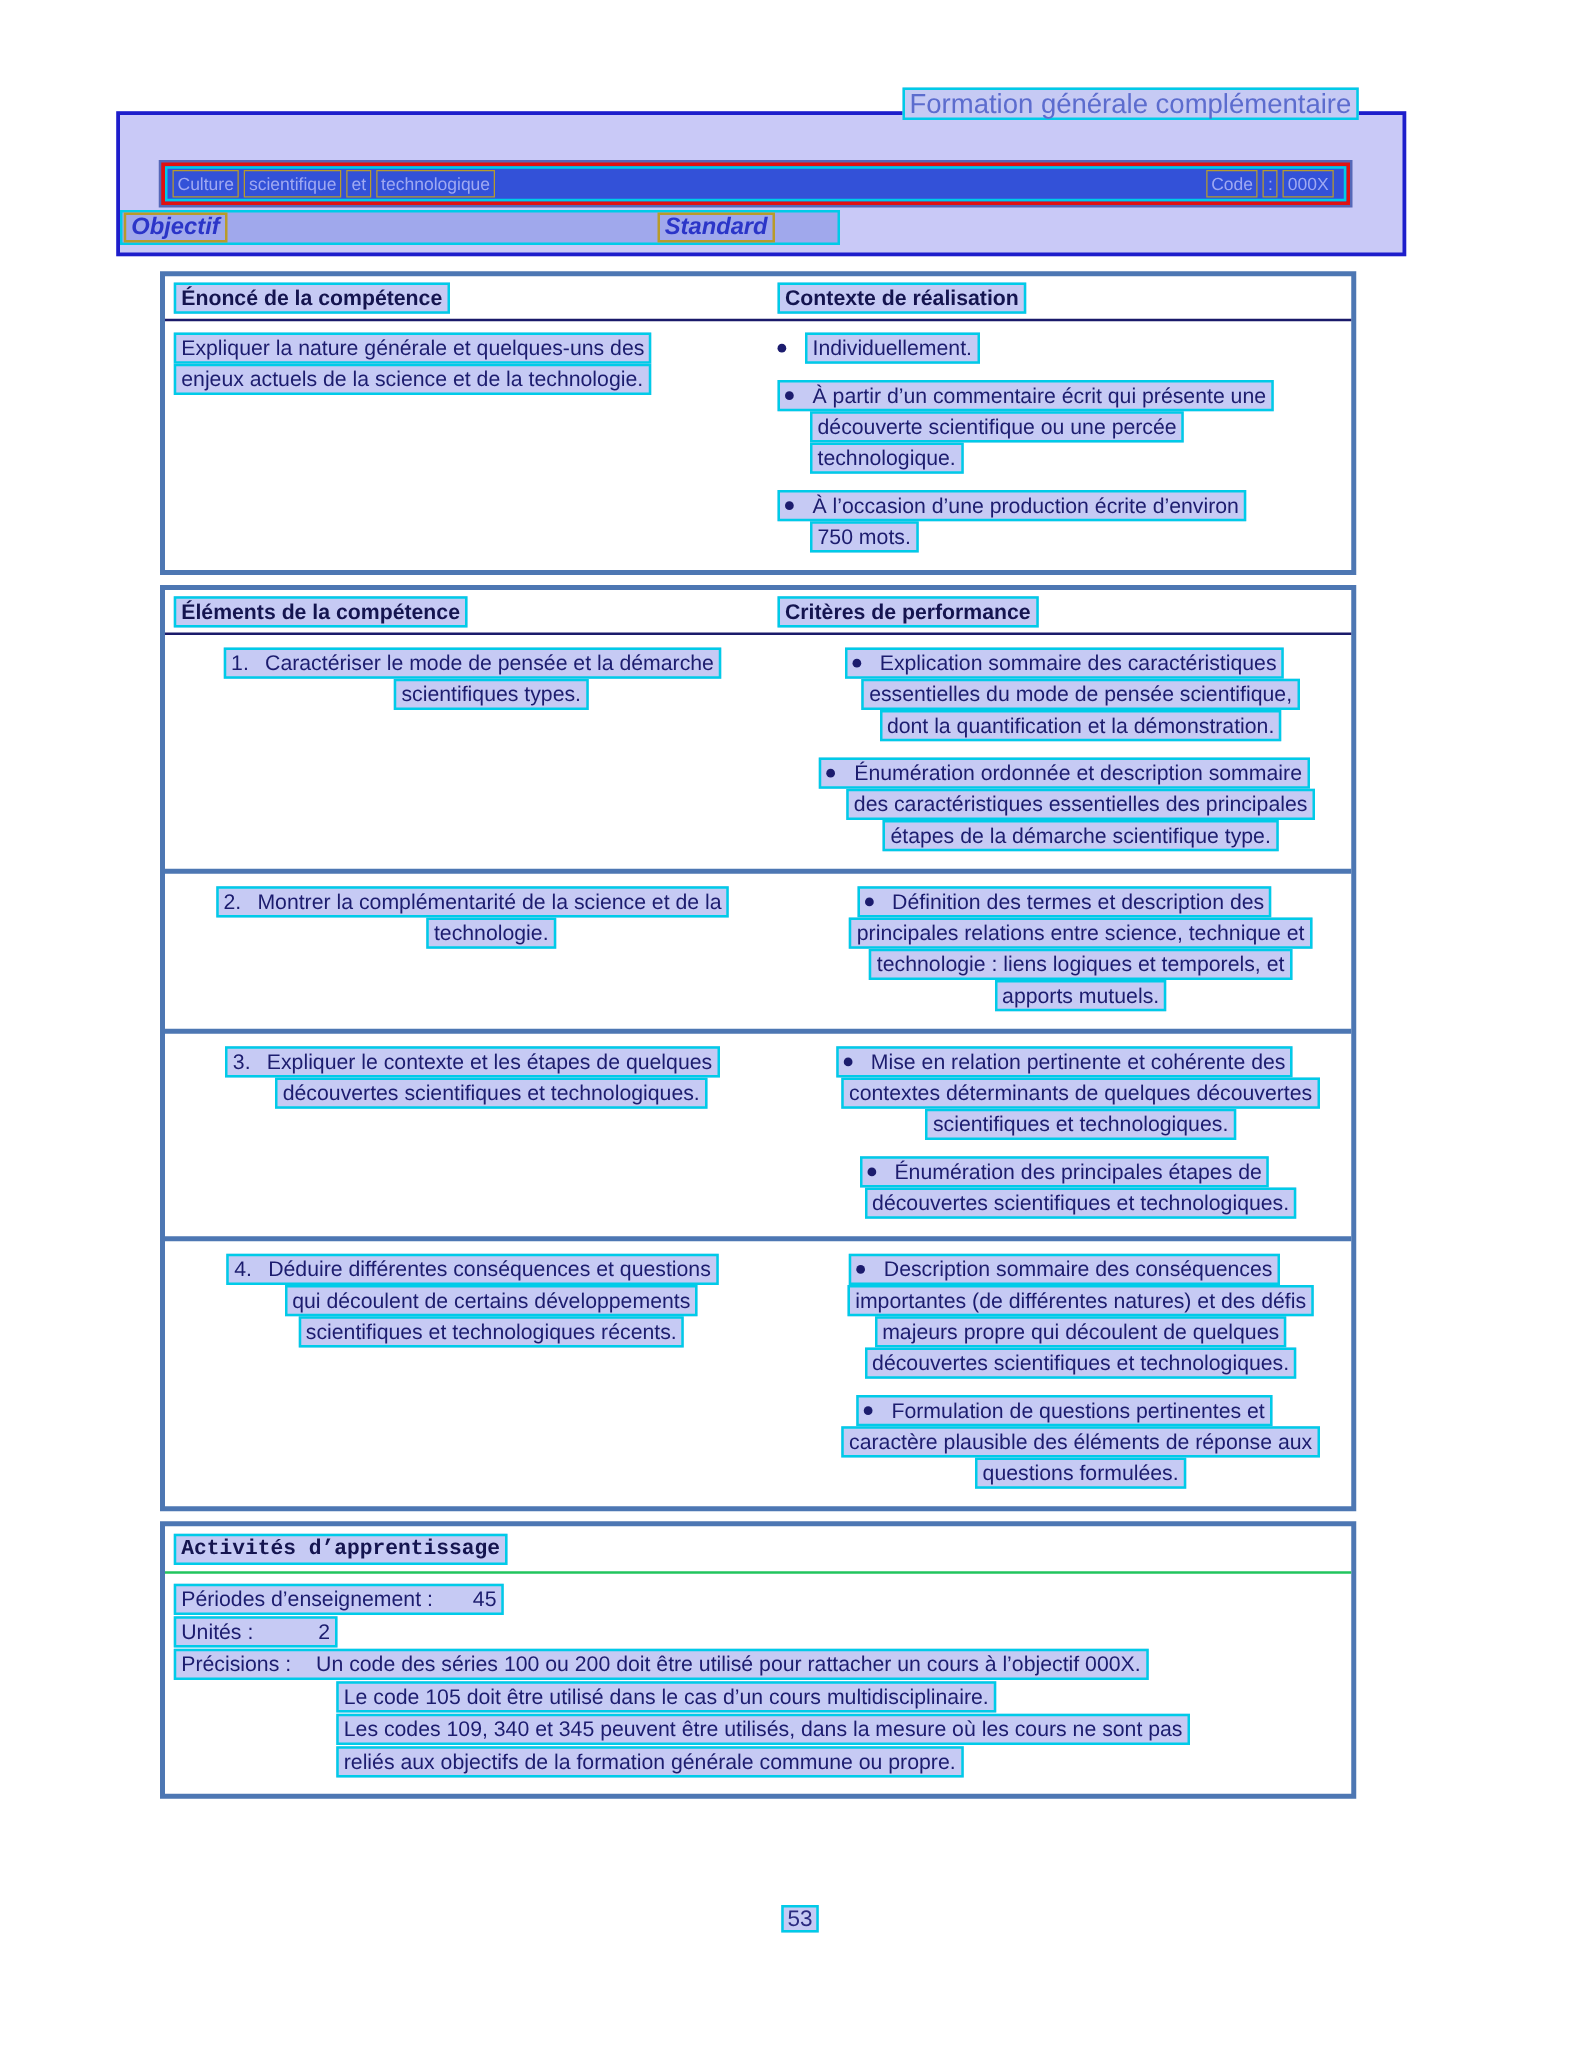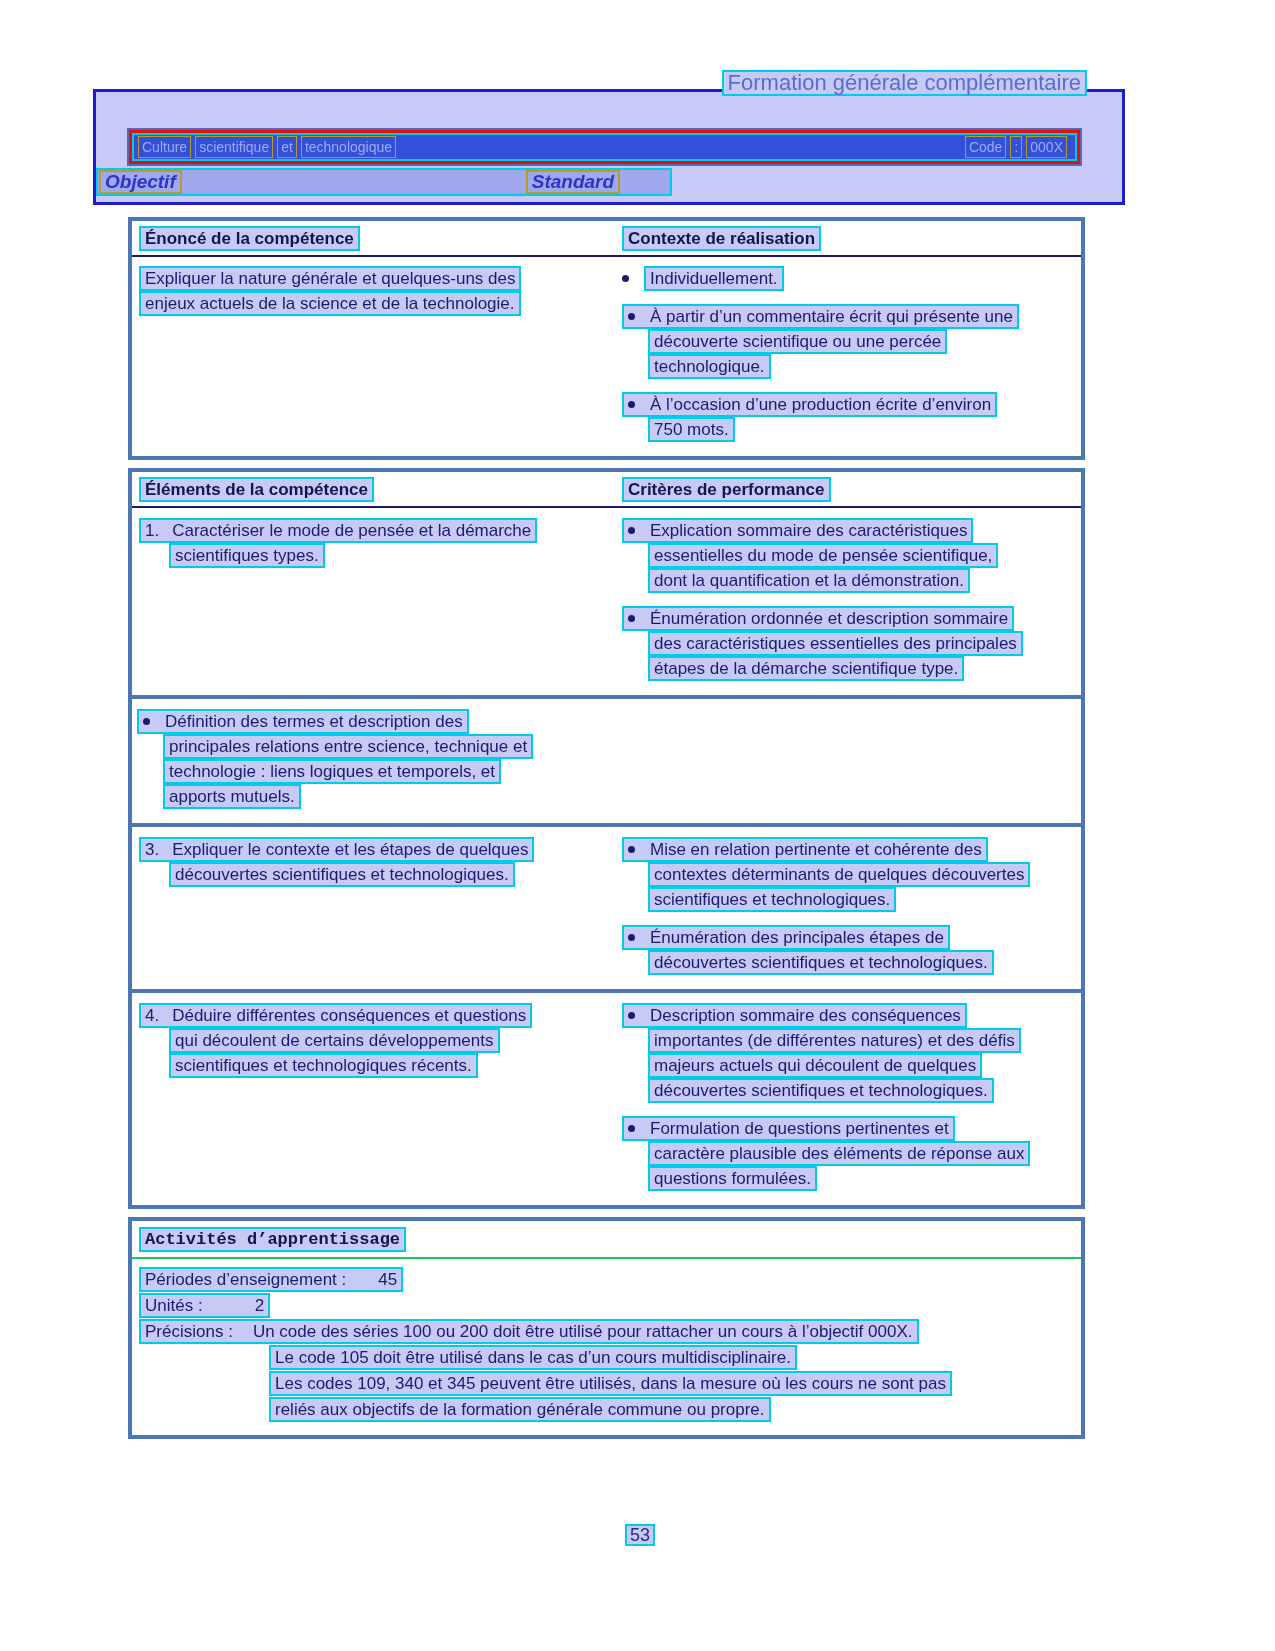--- a/index.html
+++ b/index.html
@@ -64,21 +64,21 @@
   .indent .line + .line{margin-left:30px;}
   .bullet-item{margin-bottom:13px;}
   .bullet-item:last-child{margin-bottom:0;}
   .bullet-item .line + .line{margin-left:26px;}
   .dot{
     display:inline-block;width:7px;height:7px;border-radius:50%;
     background:#1c1c6e;margin-right:15px;vertical-align:2px;
   }
   .dot-outside .dot{margin-left:-24px;}
   .dot-outside{padding-left:24px;}
-  .trow{padding:10px 0 14px 0;}
+  .trow{padding:10px 0 14px 0;text-align:center;}
   .trow + .trow{border-top:4px solid #4d77b3;}
   
   .acthead{padding:6px 0 5px 7px;border-bottom:2px solid #22c55e;font-family:Liberation Mono, monospace;}
   .actbody{padding:8px 0 12px 7px;}
   .actbody .line{height:26px;}
   .gp1{display:inline-block;width:32px;}
   .gp2{display:inline-block;width:52px;}
   .gp3{display:inline-block;width:20px;}
   .prec-cont{margin-left:130px;}
   
@@ -163,20 +163,24 @@
         </div>
         <div class="bullet-item">
           <div class="line"><span class="hl"><i class="dot"></i><span>Énumération ordonnée et description sommaire</span></span></div>
           <div class="line"><span class="hl">des caractéristiques essentielles des principales</span></div>
           <div class="line"><span class="hl">étapes de la démarche scientifique type.</span></div>
         </div>
       </div>
     </div>
 
     <div class="trow row2col">
+      <div class="cell-l indent">
+        <div class="line"><span class="hl"><span class="num">2.</span><span>Montrer la complémentarité de la science et de la</span></span></div>
+        <div class="line"><span class="hl">technologie.</span></div>
+      </div>
       <div class="cell-r">
         <div class="bullet-item">
           <div class="line"><span class="hl"><i class="dot"></i><span>Définition des termes et description des</span></span></div>
           <div class="line"><span class="hl">principales relations entre science, technique et</span></div>
           <div class="line"><span class="hl">technologie : liens logiques et temporels, et</span></div>
           <div class="line"><span class="hl">apports mutuels.</span></div>
         </div>
       </div>
     </div>
 
@@ -201,21 +205,21 @@
     <div class="trow row2col">
       <div class="cell-l indent">
         <div class="line"><span class="hl"><span class="num">4.</span><span>Déduire différentes conséquences et questions</span></span></div>
         <div class="line"><span class="hl">qui découlent de certains développements</span></div>
         <div class="line"><span class="hl">scientifiques et technologiques récents.</span></div>
       </div>
       <div class="cell-r">
         <div class="bullet-item">
           <div class="line"><span class="hl"><i class="dot"></i><span>Description sommaire des conséquences</span></span></div>
           <div class="line"><span class="hl">importantes (de différentes natures) et des défis</span></div>
-          <div class="line"><span class="hl">majeurs actuels qui découlent de quelques</span></div>
+          <div class="line"><span class="hl">majeurs propre qui découlent de quelques</span></div>
           <div class="line"><span class="hl">découvertes scientifiques et technologiques.</span></div>
         </div>
         <div class="bullet-item">
           <div class="line"><span class="hl"><i class="dot"></i><span>Formulation de questions pertinentes et</span></span></div>
           <div class="line"><span class="hl">caractère plausible des éléments de réponse aux</span></div>
           <div class="line"><span class="hl">questions formulées.</span></div>
         </div>
       </div>
     </div>
   </div>

